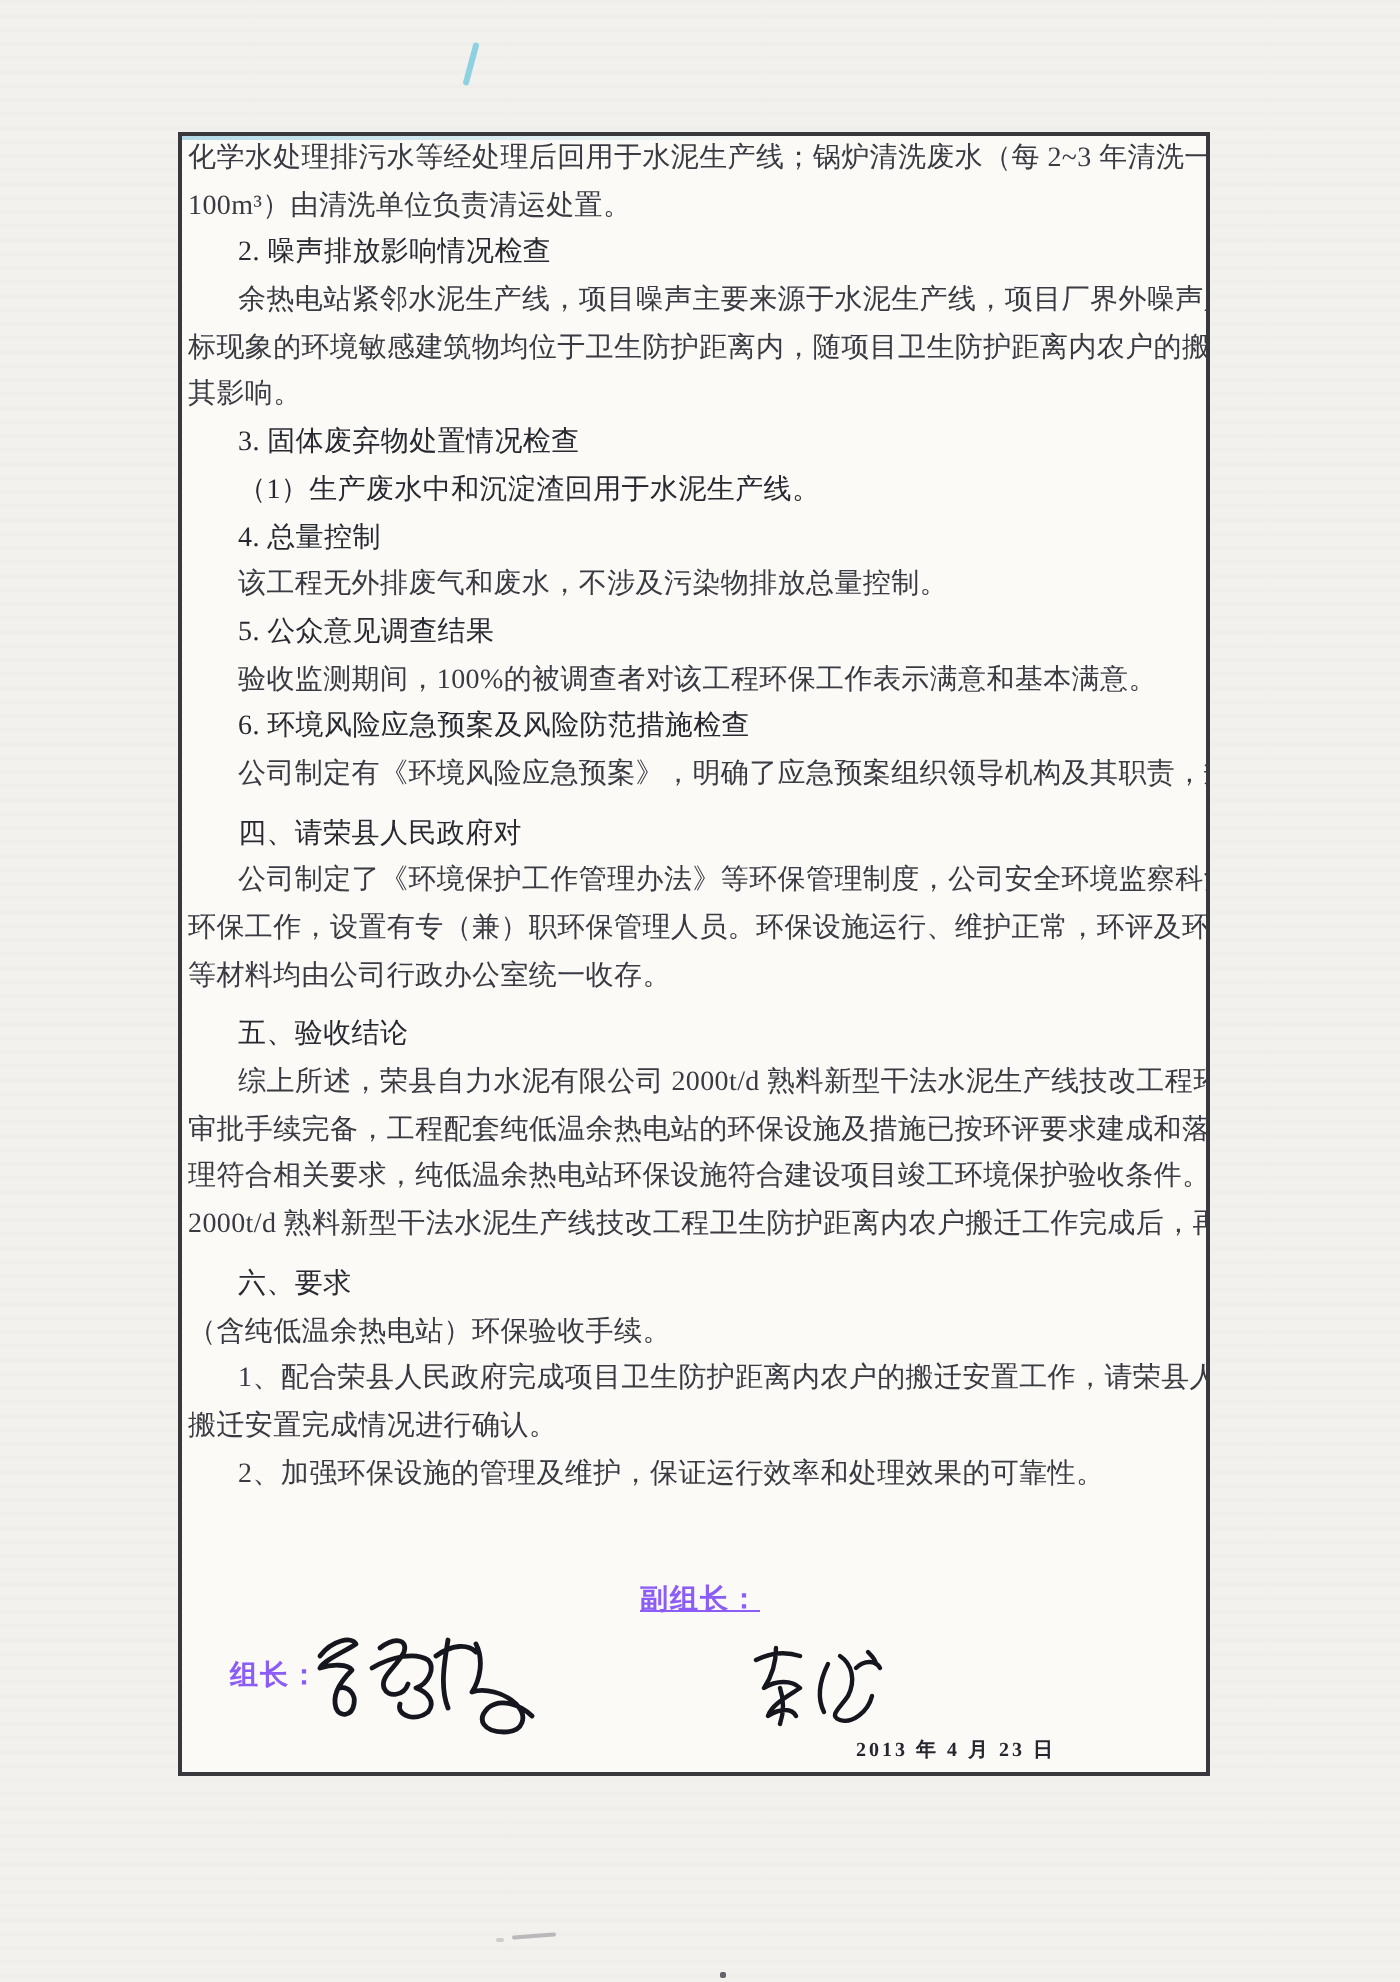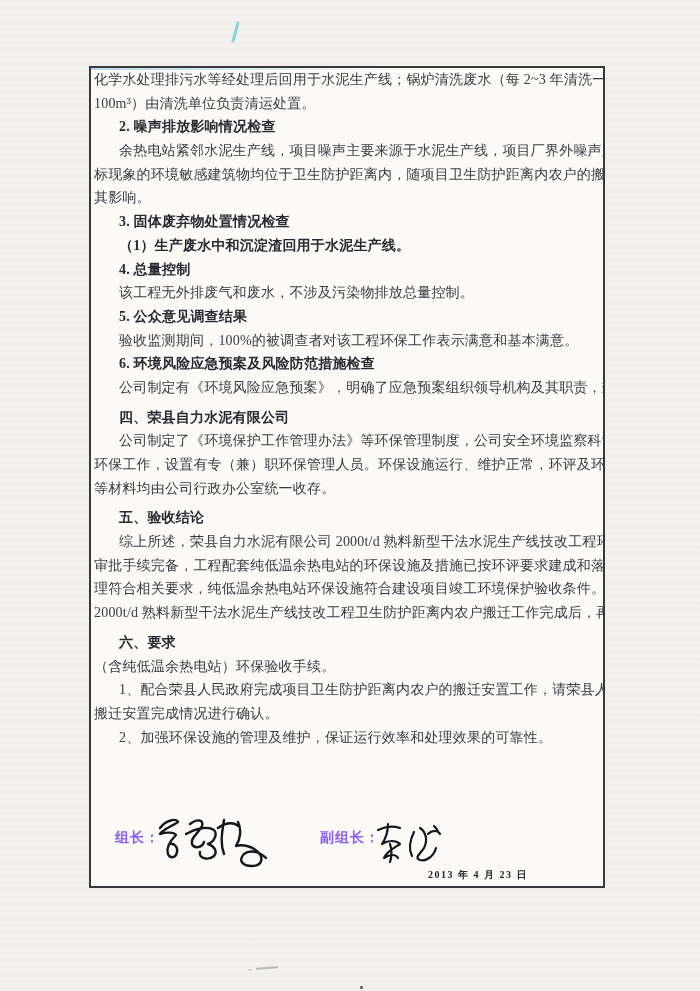--- a/index.html
+++ b/index.html
@@ -28,21 +28,21 @@
   }
   .doc-box::before{ 
     content:"";position:absolute;top:0;left:0;width:58%;height:2px;
     background:linear-gradient(90deg,rgba(90,180,210,.45),rgba(90,180,210,0));
   }
   .ln{
     font-size:14px;line-height:23.7px;height:23.7px;
     color:#3a3a42;letter-spacing:.2px;white-space:nowrap;
   }
   .ind{text-indent:25px;}
-  .b{font-weight:bold;color:#292931;}
+  .b{font-weight:normal;color:#292931;}
   .sec{margin-top:6px;}
   .sig-label{
     position:absolute;font-size:14px;font-weight:bold;color:#8b5cf6;letter-spacing:1px;
   }
   .sig{position:absolute;}
   .sig path{fill:none;stroke:#16161e;stroke-linecap:round;stroke-linejoin:round;}
   .sig1 path{stroke-width:2.4;}
   .sig2 path{stroke-width:2.2;}
   .date-row{
     position:absolute;top:800px;right:75px;
@@ -69,21 +69,21 @@
     <div class="ln">标现象的环境敏感建筑物均位于卫生防护距离内，随项目卫生防护距离内农户的搬迁可消除对</div>
     <div class="ln">其影响。</div>
     <div class="ln ind b">3. 固体废弃物处置情况检查</div>
     <div class="ln ind b">（1）生产废水中和沉淀渣回用于水泥生产线。</div>
     <div class="ln ind b">4. 总量控制</div>
     <div class="ln ind">该工程无外排废气和废水，不涉及污染物排放总量控制。</div>
     <div class="ln ind b">5. 公众意见调查结果</div>
     <div class="ln ind">验收监测期间，100%的被调查者对该工程环保工作表示满意和基本满意。</div>
     <div class="ln ind b">6. 环境风险应急预案及风险防范措施检查</div>
     <div class="ln ind">公司制定有《环境风险应急预案》，明确了应急预案组织领导机构及其职责，规定了突发</div>
-    <div class="ln ind b sec">四、荣县自力水泥有限公司</div>
+    <div class="ln ind b sec">四、请荣县人民政府对</div>
     <div class="ln ind">公司制定了《环境保护工作管理办法》等环保管理制度，公司安全环境监察科负责项目的</div>
     <div class="ln">环保工作，设置有专（兼）职环保管理人员。环保设施运行、维护正常，环评及环保验收文件</div>
     <div class="ln">等材料均由公司行政办公室统一收存。</div>
     <div class="ln ind b sec">五、验收结论</div>
     <div class="ln ind">综上所述，荣县自力水泥有限公司 2000t/d 熟料新型干法水泥生产线技改工程环保审查、</div>
     <div class="ln">审批手续完备，工程配套纯低温余热电站的环保设施及措施已按环评要求建成和落实，环保管</div>
     <div class="ln">理符合相关要求，纯低温余热电站环保设施符合建设项目竣工环境保护验收条件。建议在</div>
     <div class="ln">2000t/d 熟料新型干法水泥生产线技改工程卫生防护距离内农户搬迁工作完成后，再完善工程</div>
     <div class="ln ind b sec">六、要求</div>
     <div class="ln">（含纯低温余热电站）环保验收手续。</div>
@@ -92,21 +92,21 @@
     <div class="ln ind">2、加强环保设施的管理及维护，保证运行效率和处理效果的可靠性。</div>
 
     <span class="sig-label" style="left:24px;top:761px;">组长：</span>
 
     <svg class="sig sig1" style="left:61px;top:740px;" width="120" height="62" viewBox="0 0 120 62">
       <path d="M8 20 C14 12 24 10 26 14 C20 18 10 22 8 26 C14 24 22 24 24 27 C18 33 14 40 16 46 C18 51 24 50 25 44 C26 39 22 35 18 36"></path>
       <path d="M38 16 C46 10 52 12 50 18 C46 26 38 30 40 36 C42 41 50 40 52 34 M34 26 C44 20 56 18 62 22 C66 26 62 34 56 36 C62 38 66 43 62 48 C56 53 46 50 48 44"></path>
       <path d="M72 12 C70 24 68 36 72 46 M66 20 C74 14 82 14 86 18 M86 14 C90 22 88 32 84 38 C90 36 100 38 106 44 C112 50 110 58 100 58 C90 58 86 52 92 46 C98 41 108 44 114 50"></path>
     </svg>
 
-    <span class="sig-label" style="left:229px;top:761px;">副组长：</span>
+    <span class="sig-label" style="left:229px;top:723px;text-decoration:underline;">副组长：</span>
 
     <svg class="sig sig2" style="left:279px;top:750px;" width="78" height="48" viewBox="0 0 78 48">
       <path d="M8 12 C16 8 24 8 30 10 M18 6 C18 14 16 20 12 26 C18 22 26 22 30 26 C24 30 16 34 14 40 C20 36 26 36 28 40 M20 26 C22 32 22 38 20 44"></path>
       <path d="M44 14 C40 22 38 30 42 38 M50 10 C56 14 58 22 54 30 C50 36 44 40 50 42 C56 44 64 38 66 30 M58 16 C62 12 68 12 70 16 M64 8 C66 10 68 12 68 14"></path>
     </svg>
 
     <div class="date-row">2013 年 4 月 23 日</div>
   </div>
 
   <div class="smudge s1"></div>

